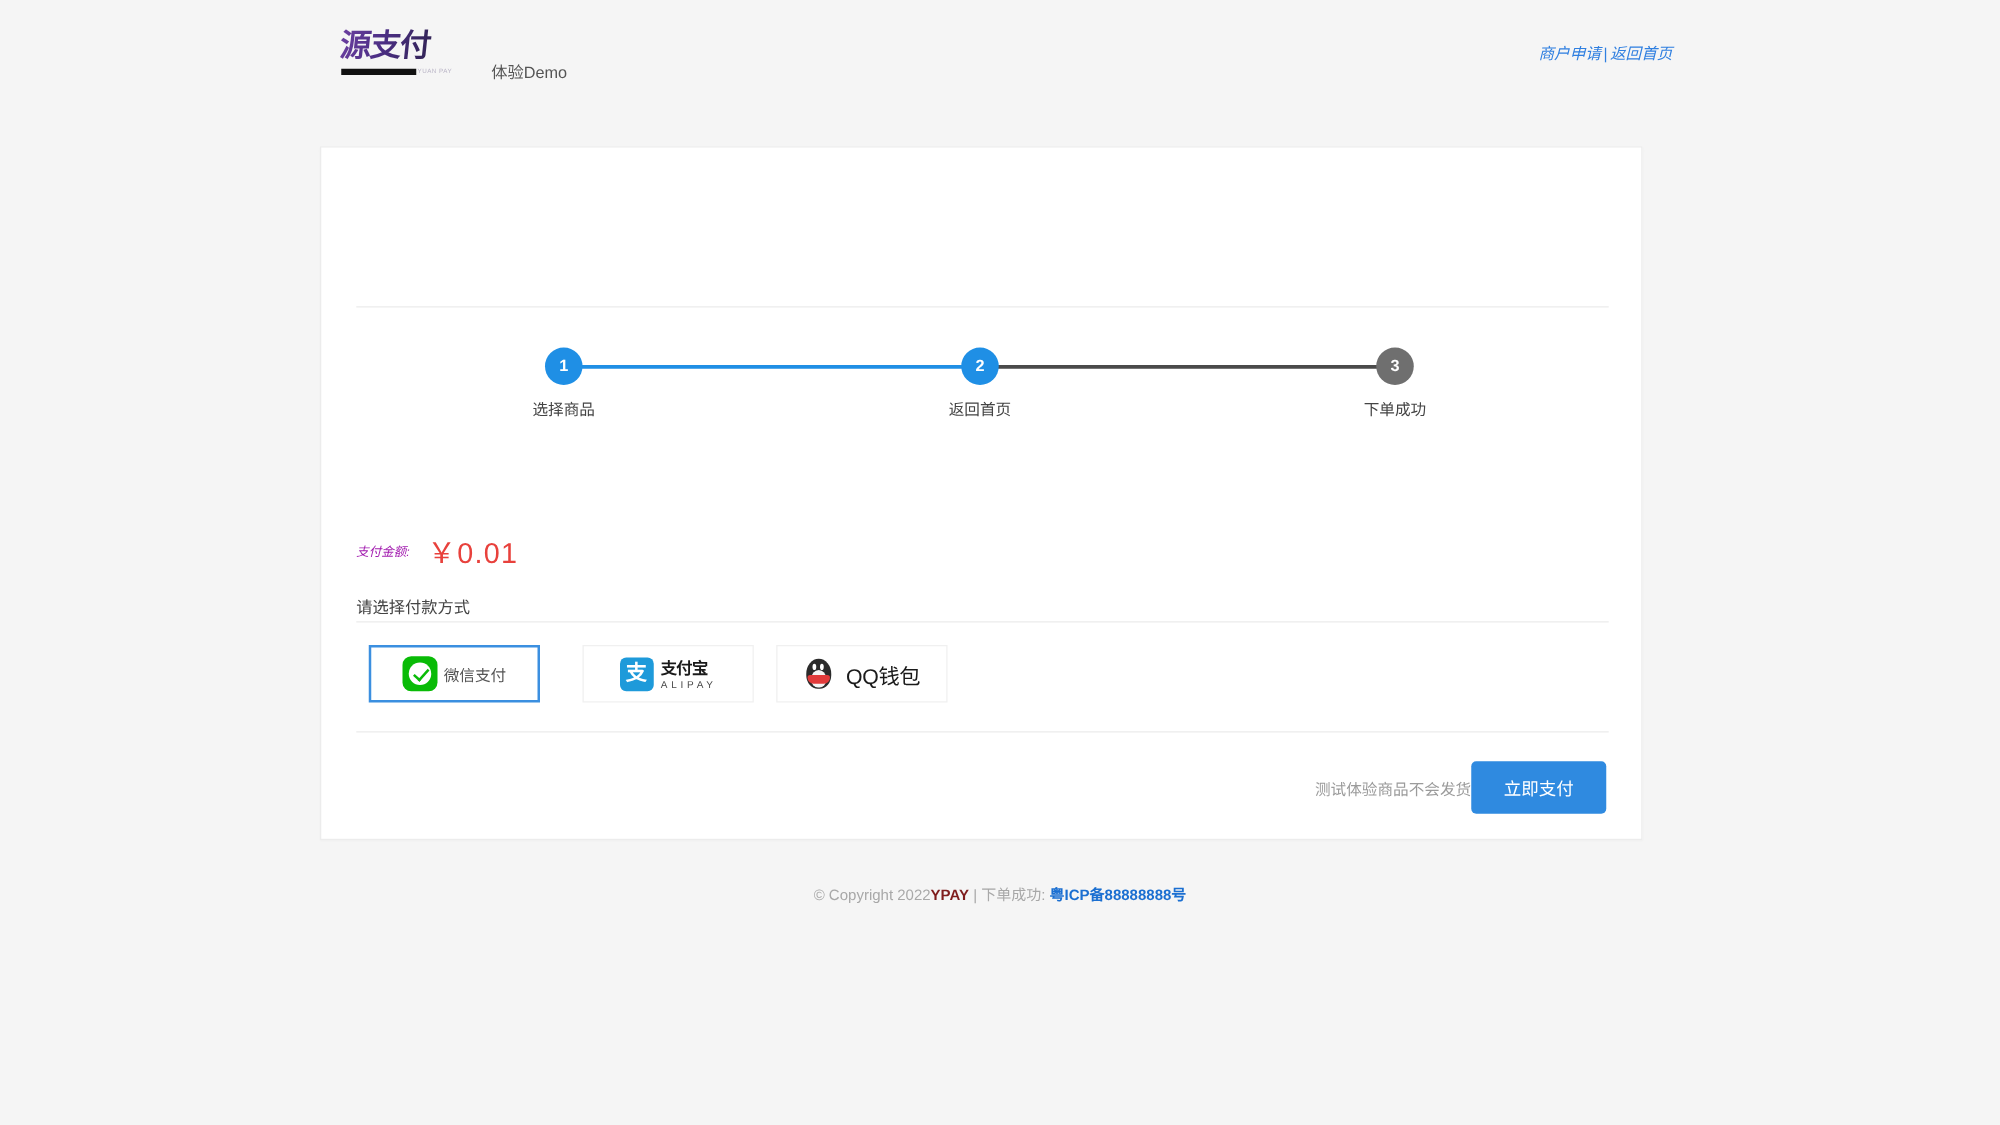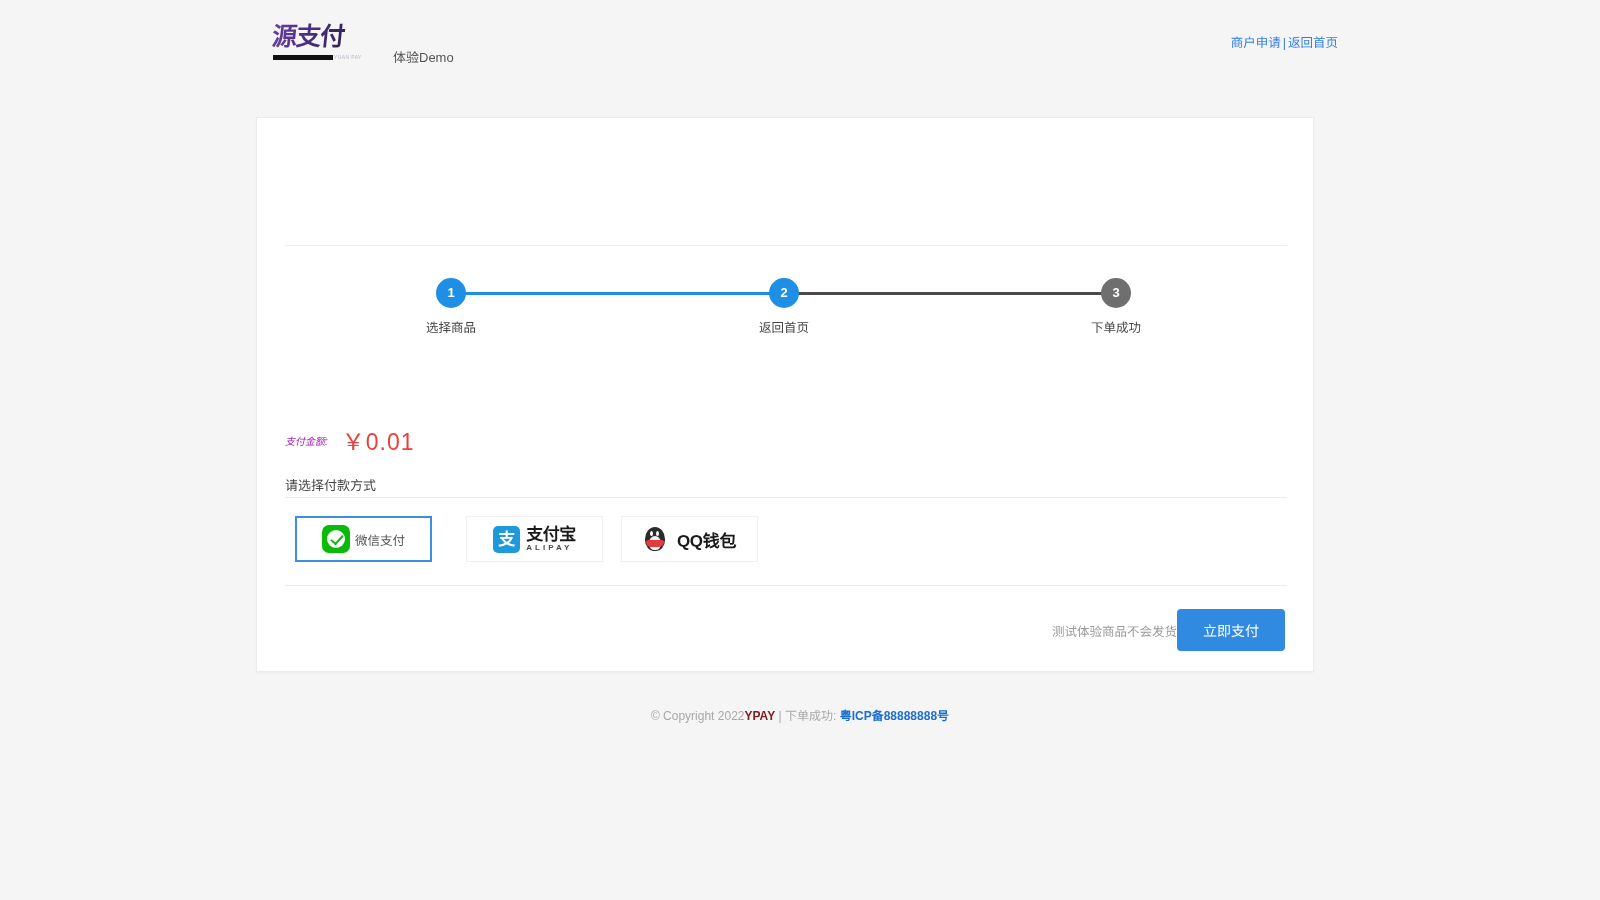--- a/index.html
+++ b/index.html
@@ -90,20 +90,21 @@
     position: absolute;
     right: 2px;
     top: 32px;
     font-size: 12.5px;
     color: #2f7fe0;
     white-space: nowrap;
   }
   .header-links a {
     color: #2f7fe0;
     text-decoration: none;
+    font-style: italic;
   }
   .header-links .sep {
     color: #2f7fe0;
     margin: 0 2px;
   }
 
   
   .cashier-card {
     position: absolute;
     left: 256px;
@@ -322,33 +323,32 @@
     line-height: 27px;
     text-align: center;
     flex: none;
   }
   .alipay-wordmark {
     margin-left: 6px;
     text-align: left;
     line-height: 1;
   }
   .alipay-cn {
-    font-size: 17px;
+    font-size: 13px;
     font-weight: bold;
     color: #1a1a1a;
     letter-spacing: -0.5px;
     white-space: nowrap;
   }
   .alipay-en {
     font-size: 8px;
     color: #4a4a4a;
     letter-spacing: 3px;
     margin-top: 1px;
     white-space: nowrap;
-    font-weight: bold;
   }
 
   
   .qq-icon {
     width: 24px;
     height: 28px;
     position: relative;
     flex: none;
   }
   .qq-icon .qq-body {
@@ -383,21 +383,21 @@
     top: 6px;
     width: 3px;
     height: 5px;
     background: #ffffff;
     border-radius: 50%;
   }
   .qq-icon .qq-eye.left { left: 7px; }
   .qq-icon .qq-eye.right { left: 13px; }
   .qq-text {
     font-size: 17px;
-    font-weight: bold;
+    font-weight: normal;
     color: #1a1a1a;
     margin-left: 10px;
     letter-spacing: -0.3px;
     white-space: nowrap;
   }
 
   
   .actions {
     position: absolute;
     right: 28px;

